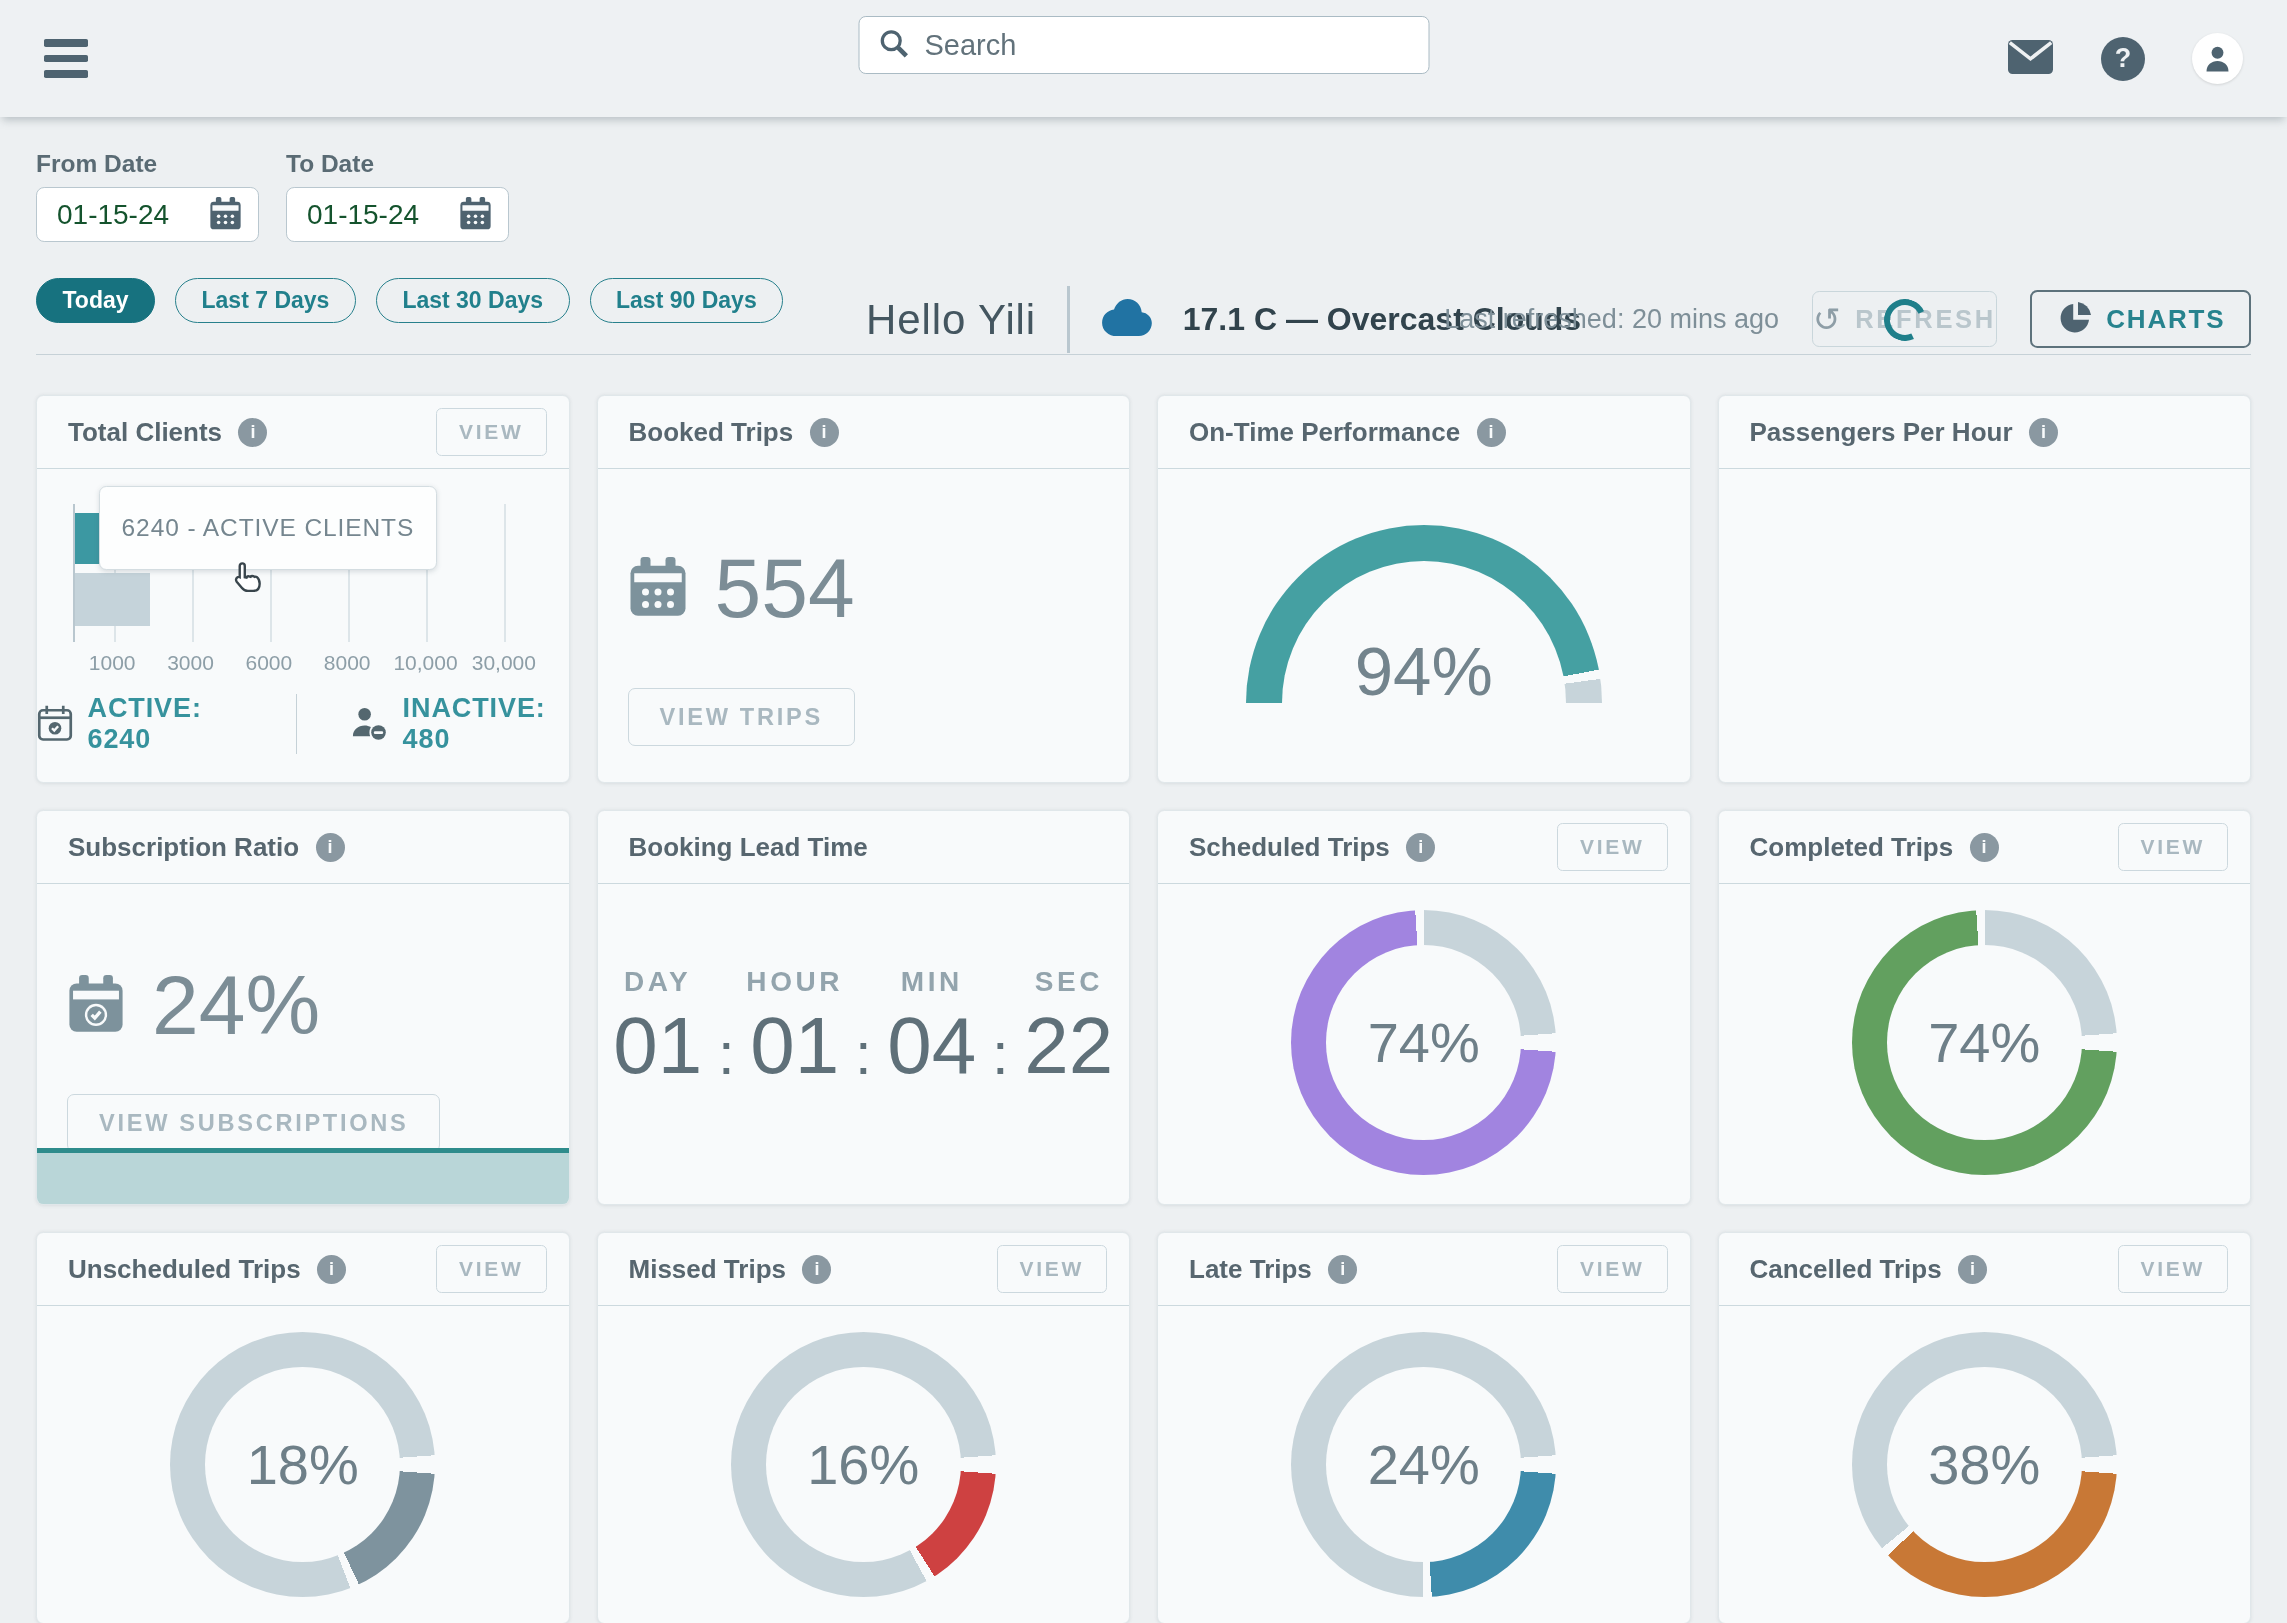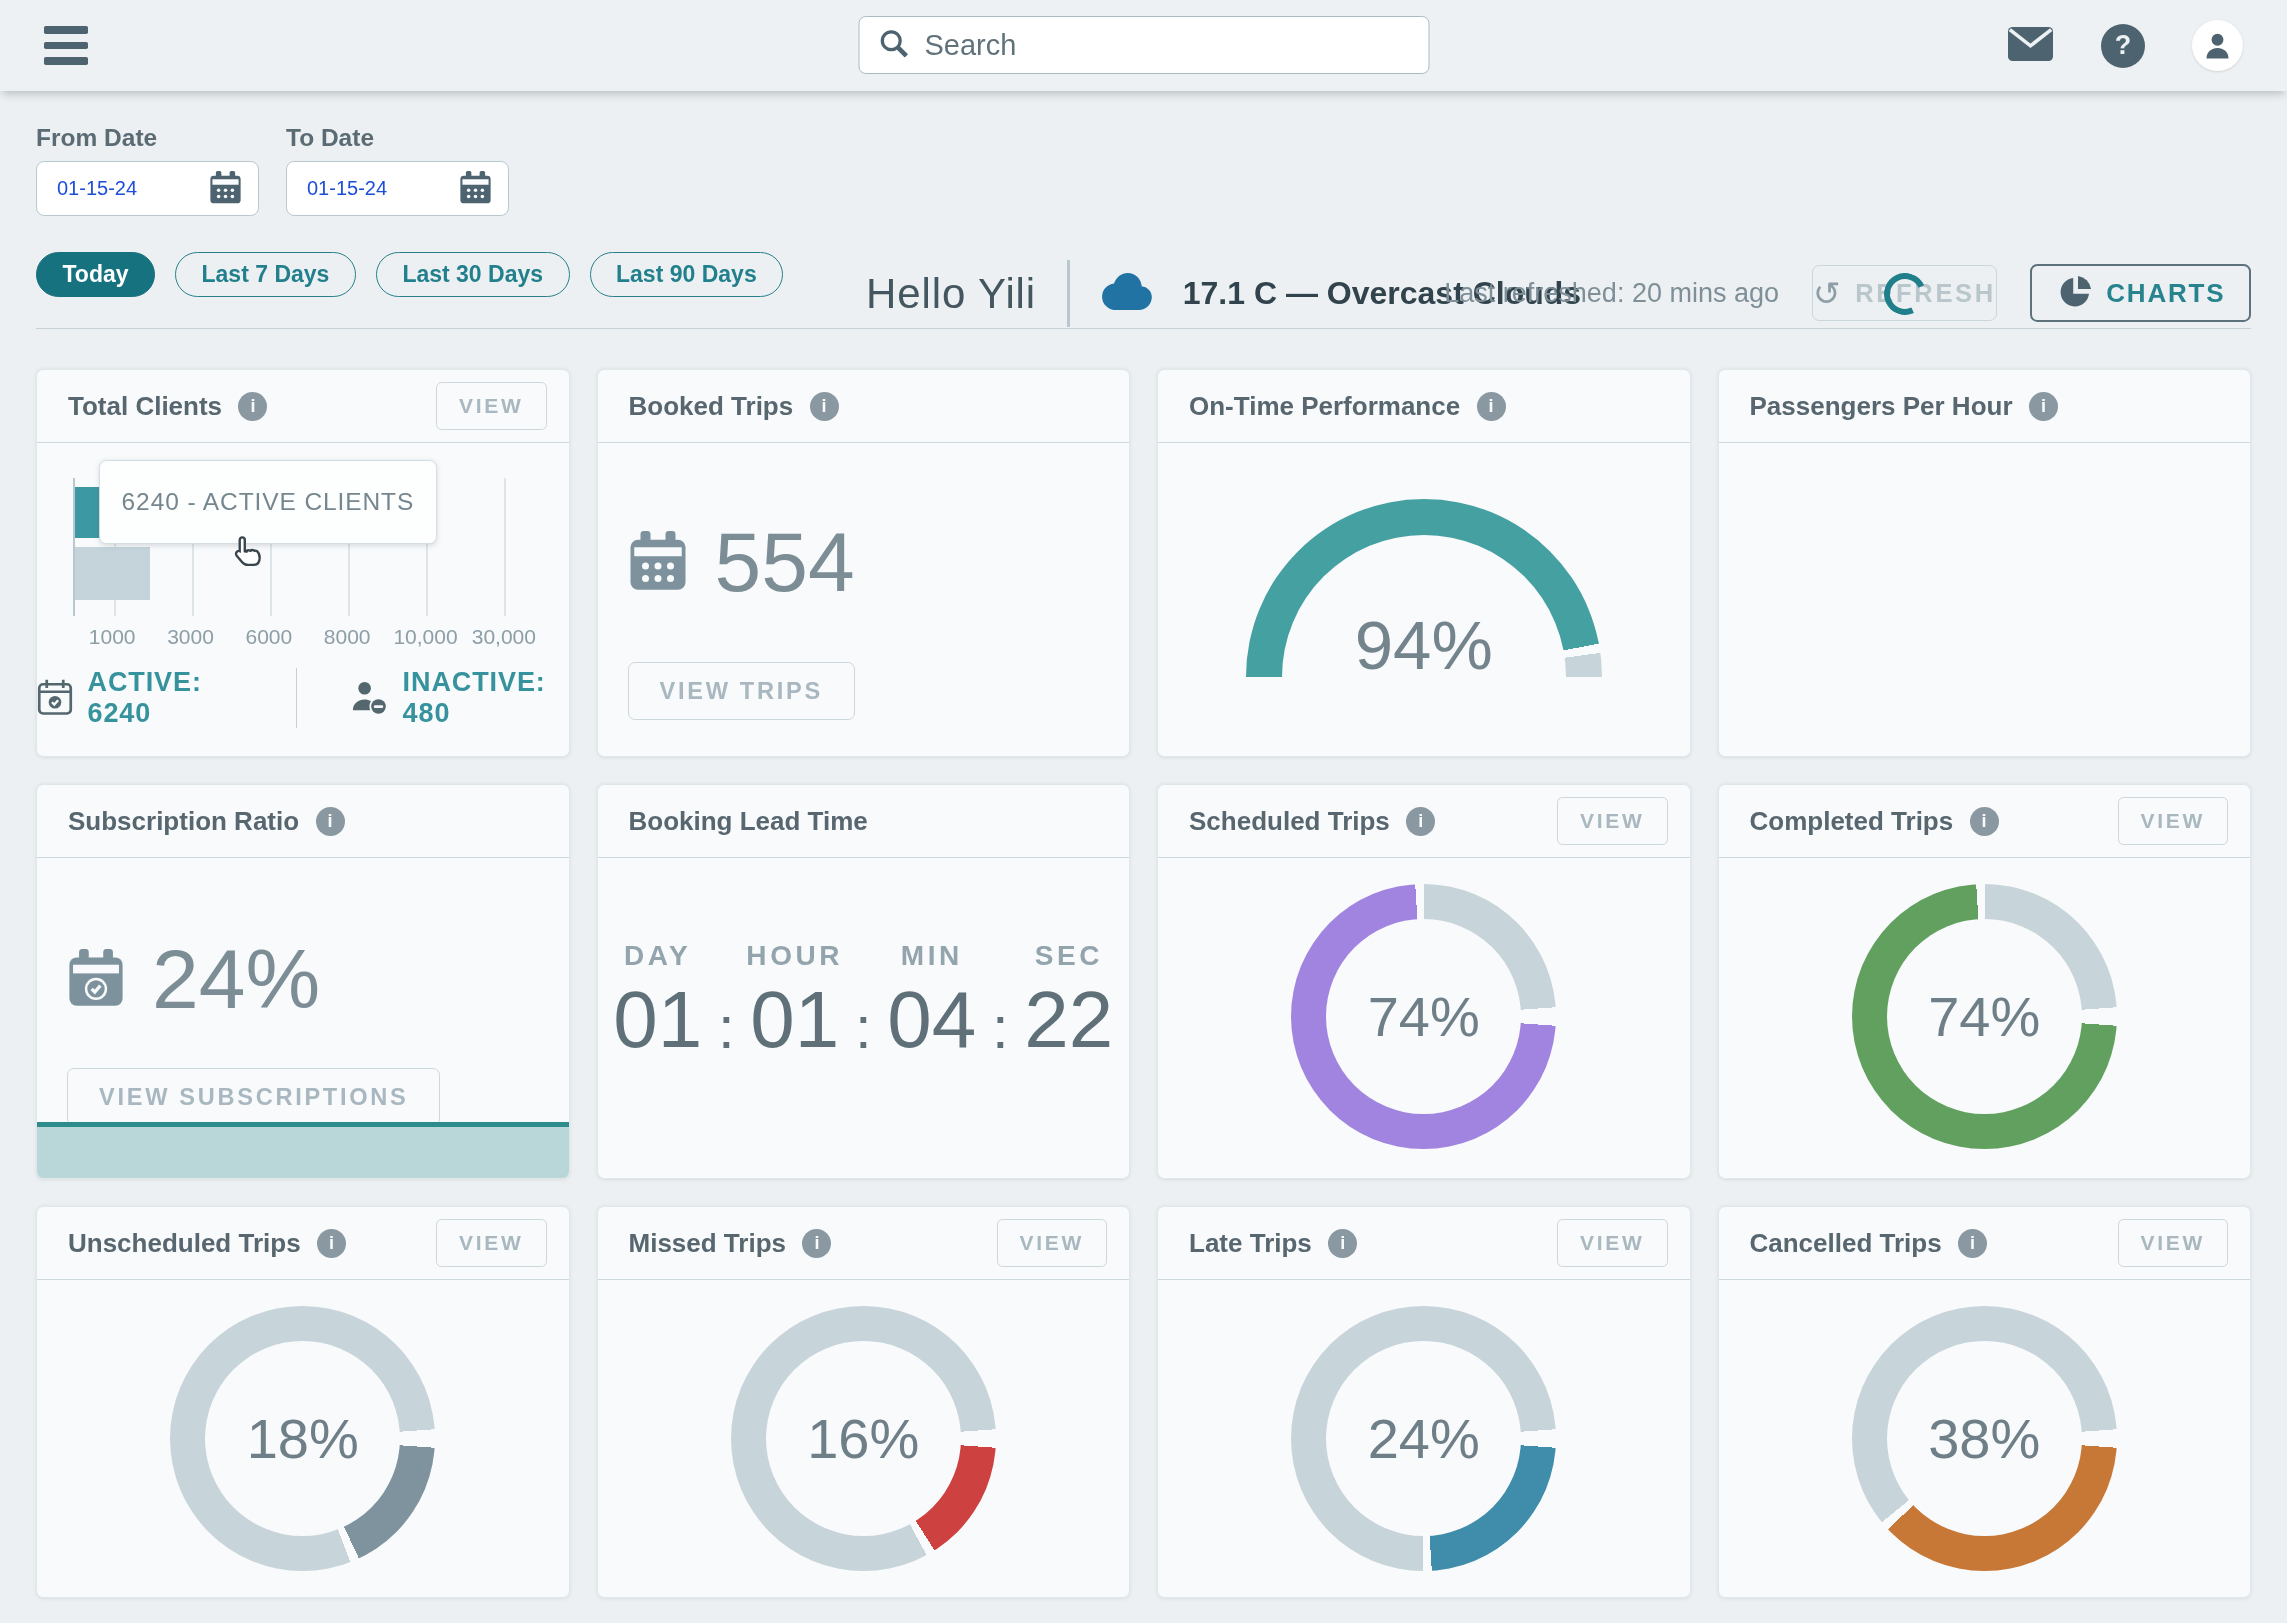--- a/index.html
+++ b/index.html
@@ -6,21 +6,21 @@
   html,body { width:2287px; height:1624px; }
   body {
     font-family:"Liberation Sans", sans-serif;
     background:#edf0f2;
     color:#57666f;
     overflow:hidden;
     position:relative;
   }
   
   .topbar {
-    position:relative; height:91px; background:#eef1f3;
+    position:relative; height:117px; background:#eef1f3;
     display:flex; align-items:center; padding:0 44px;
     box-shadow:0 4.5px 8.2px -1.8px rgba(96,112,122,.38);
     z-index:10;
   }
   .hamburger { width:44px; cursor:pointer; display:flex; flex-direction:column; gap:8.2px; }
   .hamburger span { display:block; height:7.3px; border-radius:1.8px; background:#4e6370; }
   .search-wrap {
     position:absolute; left:50%; top:16.4px; transform:translateX(-50%);
     width:571px; height:58px; background:#ffffff;
     border:1.8px solid #aabbc4; border-radius:7.3px;
@@ -45,21 +45,21 @@
   
   .filterbar { position:relative; padding:33px 36px 0; }
   .field-label { font-size:24.5px; font-weight:bold; color:#5a6b74; margin-bottom:9px; }
   .dates-row { display:flex; gap:27px; }
   .date-box {
     width:223px; height:55px; background:#ffffff;
     border:1.8px solid #b9c7cf; border-radius:8.2px;
     display:flex; align-items:center; padding:0 16.4px 0 20px; cursor:pointer;
   }
   .date-box input {
-    border:none; outline:none; width:136px; font-size:20px; color:#1d4ed8;
+    border:none; outline:none; width:136px; font-size:28px; color:#14532d;
     font-family:"Liberation Sans", sans-serif; background:transparent;
   }
   .chips-row { margin-top:36px; display:flex; gap:20px; }
   .chip {
     height:45px; padding:0 25.5px; border-radius:23.6px;
     border:1.8px solid #27808c; background:transparent;
     color:#21808c; font-size:23px; font-weight:bold;
     font-family:"Liberation Sans", sans-serif; cursor:pointer;
     display:flex; align-items:center;
   }

